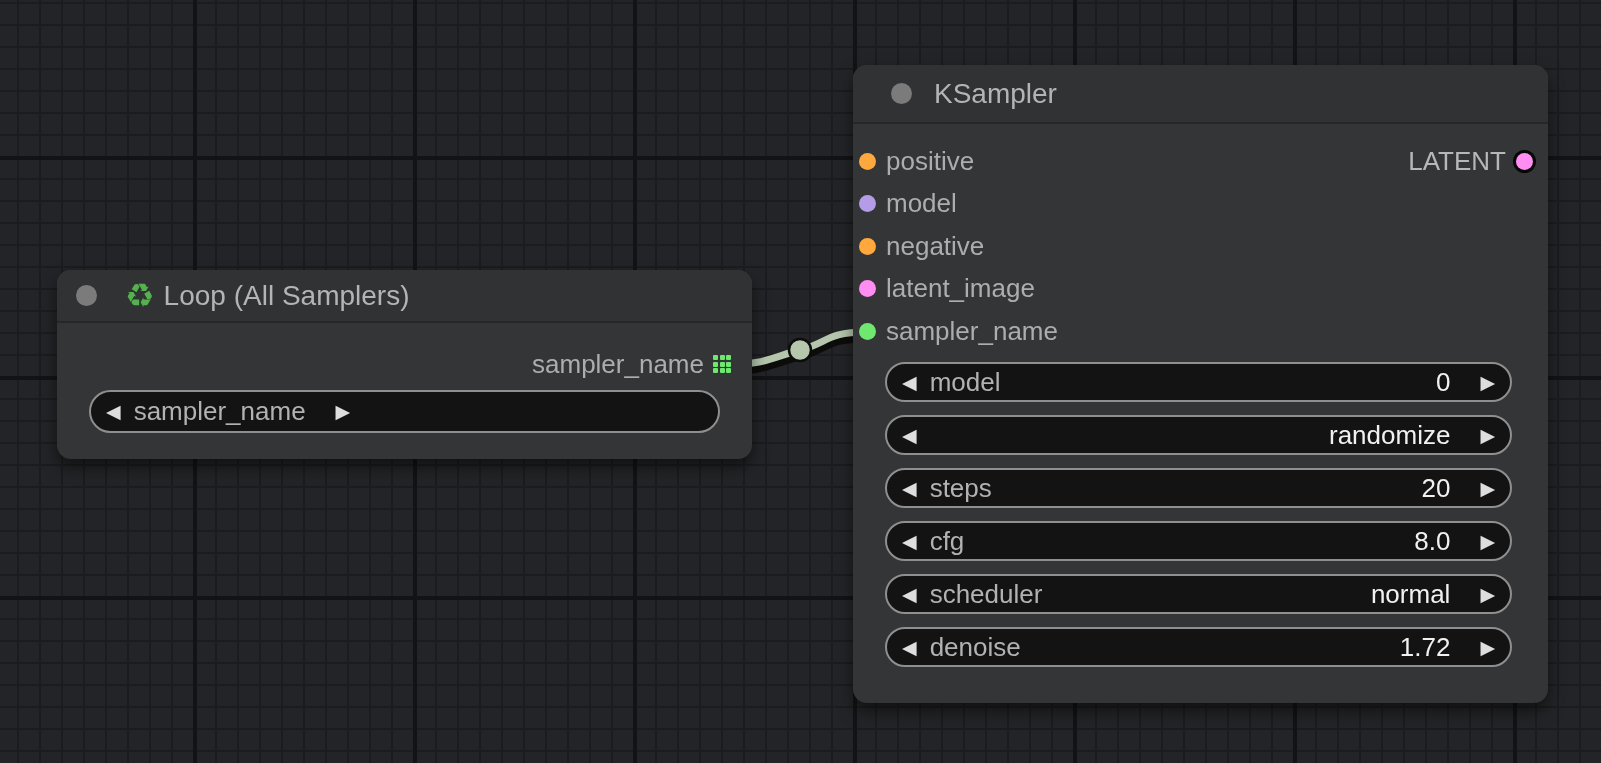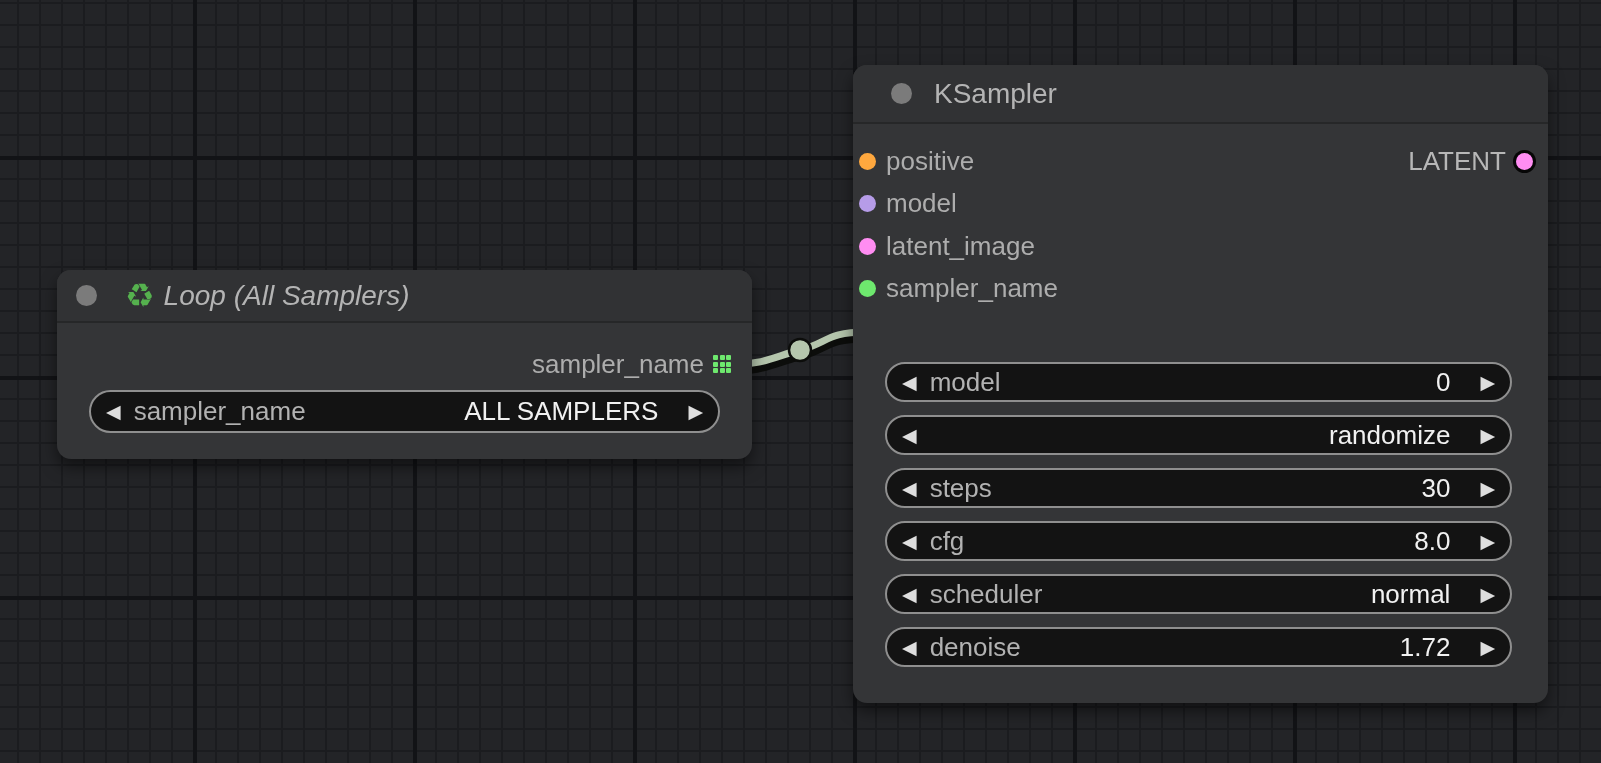--- a/index.html
+++ b/index.html
@@ -23,21 +23,21 @@
   .node-header{display:flex;align-items:center;box-sizing:border-box;
     background:#313234;border-radius:14px 14px 0 0;padding-left:19px;}
   .node-divider{height:2px;background:#262728;}
   .collapse-dot{width:21px;height:21px;border-radius:50%;background:#7b7b7b;flex:0 0 auto;}
   .node-title{color:#b4b4b4;font-size:28px;white-space:nowrap;}
   .recycle{font-size:33px;color:#55b14e;line-height:1;margin:0 9px 0 28px;}
 
   
   #node-loop{left:57px;top:270px;width:695px;height:189px;}
   #node-loop .node-header{height:51px;}
-  #node-loop .node-title{margin-left:0;font-style:italic;}
+  #node-loop .node-title{margin-left:0;}
   .loop-out-row{position:absolute;top:78px;right:21px;height:32px;
     display:flex;align-items:center;gap:9px;}
   .slot-label{color:#adadad;font-size:26px;white-space:nowrap;}
   .grid-icon{display:grid;grid-template-columns:repeat(3,5px);grid-auto-rows:5px;gap:1.5px;}
   .grid-icon i{background:currentColor;border-radius:1px;}
 
   
   #node-ksampler{left:853px;top:65px;width:695px;height:638px;}
   #node-ksampler .node-header{height:57px;padding-left:38px;}
   #node-ksampler .node-header .node-title{margin-left:22px;}
@@ -91,41 +91,44 @@
         <i></i>
         <i></i>
         <i></i>
     </span>
   </div>
 
   <div class="widgets">
     <div class="pill">
       <span class="arrow">◀</span>
       <span class="wlabel">sampler_name</span>
-      <span class="wvalue">ALL SAMPLERS</span>
       <span class="arrow right">▶</span>
     </div>
   </div>
 </div>
 
 <div class="node" id="node-ksampler">
   <div class="node-header">
     <span class="collapse-dot"></span>
     <span class="node-title">KSampler</span>
   </div>
   <div class="node-divider"></div>
 
   <div class="slots">
     <div class="slot-row">
       <span class="slot-dot" style="background-color: rgb(255, 168, 62);"></span>
       <span class="slot-label">positive</span>
     </div>
     <div class="slot-row">
       <span class="slot-dot" style="background-color: rgb(182, 156, 232);"></span>
       <span class="slot-label">model</span>
+    </div>
+    <div class="slot-row">
+      <span class="slot-dot" style="background-color: rgb(255, 168, 62);"></span>
+      <span class="slot-label">negative</span>
     </div>
     <div class="slot-row">
       <span class="slot-dot" style="background-color: rgb(255, 141, 242);"></span>
       <span class="slot-label">latent_image</span>
     </div>
     <div class="slot-row">
       <span class="slot-dot" style="background-color: rgb(110, 232, 110);"></span>
       <span class="slot-label">sampler_name</span>
     </div>
   </div>
@@ -143,21 +146,21 @@
       <span class="arrow right">▶</span>
     </div>
     <div class="pill">
       <span class="arrow">◀</span>
       <span class="wvalue">randomize</span>
       <span class="arrow right">▶</span>
     </div>
     <div class="pill">
       <span class="arrow">◀</span>
       <span class="wlabel">steps</span>
-      <span class="wvalue">30</span>
+      <span class="wvalue">20</span>
       <span class="arrow right">▶</span>
     </div>
     <div class="pill">
       <span class="arrow">◀</span>
       <span class="wlabel">cfg</span>
       <span class="wvalue">8.0</span>
       <span class="arrow right">▶</span>
     </div>
     <div class="pill">
       <span class="arrow">◀</span>

